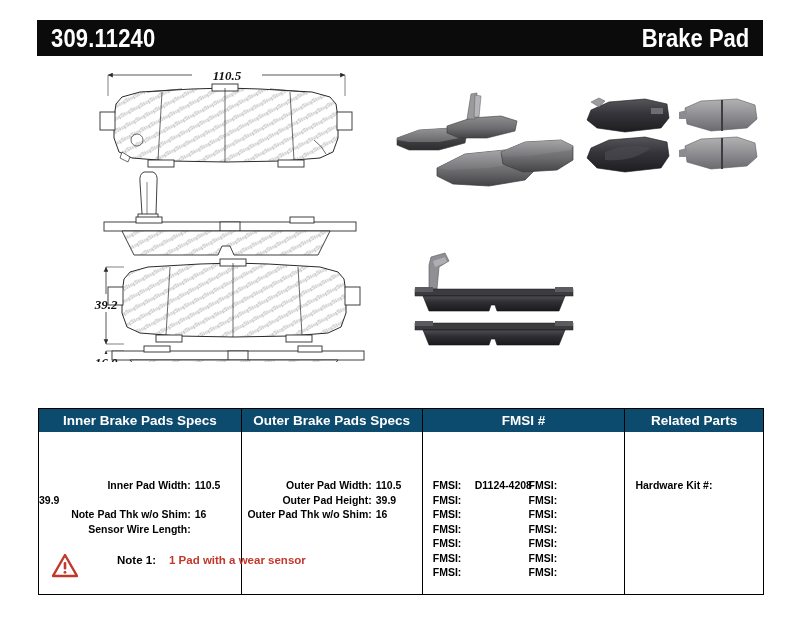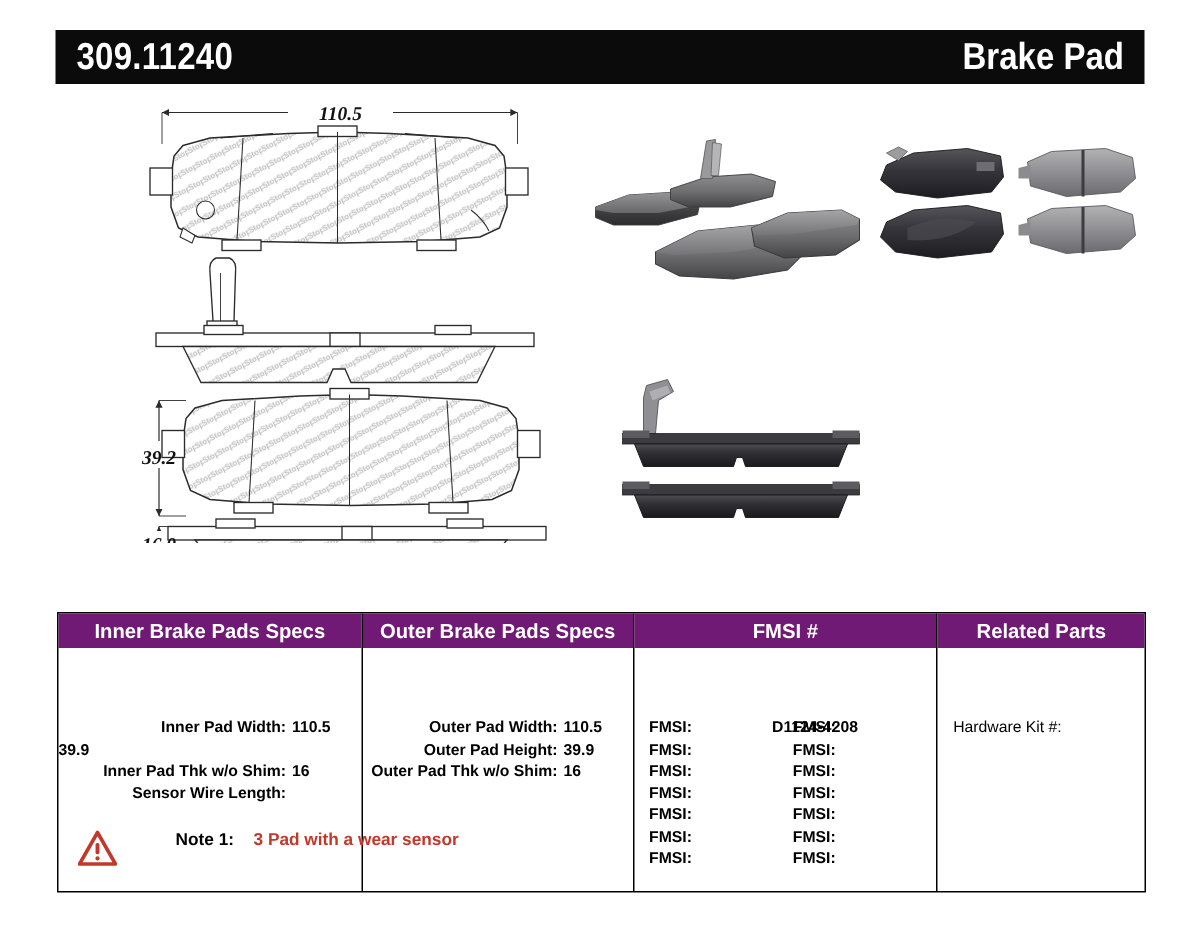--- a/index.html
+++ b/index.html
@@ -75,21 +75,21 @@
     display: flex;
     flex-direction: column;
   }
   .spec-col:last-child { border-right: none; }
   .col-inner  { width: 28.0%; }
   .col-outer  { width: 25.0%; }
   .col-fmsi   { width: 28.0%; }
   .col-related{ width: 19.0%; }
 
   .col-head {
-    background: #701a75;
+    background: #0c4a6e;
     color: #ffffff;
     font-size: 13.5px;
     font-weight: bold;
     height: 23px;
     line-height: 23px;
     text-align: center;
     white-space: nowrap;
     transform-origin: center center;
   }
   .col-body {
@@ -122,28 +122,27 @@
     display: flex;
     padding-left: 10px;
   }
   .fmsi-subcol { width: 50%; }
   .fmsi-row {
     display: flex;
     font-size: 10.5px;
     font-weight: bold;
     line-height: 14.5px;
     white-space: nowrap;
-    gap: 40px;
   }
   .fmsi-key { flex: 0 0 38px; }
   .fmsi-val { flex: 1 1 auto; padding-left: 4px; }
 
   .related-row {
     font-size: 10.5px;
-    font-weight: normal;
+    font-weight: bold;
     line-height: 14.5px;
     padding-left: 10px;
     white-space: nowrap;
   }
 
   
   #notes-area {
     position: absolute;
     left: 52px; top: 552px;
     display: flex;
@@ -358,21 +357,21 @@
       <div class="col-head">Inner Brake Pads Specs</div>
       <div class="col-body">
         <div class="kv-row">
           <span class="kv-label">Inner Pad Width:</span>
           <span class="kv-value">110.5</span>
         </div>
         <div class="kv-row">
           <span class="kv-value">39.9</span>
         </div>
         <div class="kv-row">
-          <span class="kv-label">Inner Pad Thk w/o Shim:</span>
+          <span class="kv-label">Note Pad Thk w/o Shim:</span>
           <span class="kv-value">16</span>
         </div>
         <div class="kv-row">
           <span class="kv-label">Sensor Wire Length:</span>
           <span class="kv-value"></span>
         </div>
       </div>
     </div>
 
     <div class="spec-col col-outer">
@@ -471,18 +470,18 @@
 
   <div id="notes-area">
     <svg id="warning-icon" viewBox="0 0 26 26">
       <path d="M13,2 L25,23 L1,23 Z" fill="#ffffff" stroke="#c0392b" stroke-width="2.4" stroke-linejoin="round"></path>
       <rect x="11.7" y="9" width="2.6" height="7.5" rx="1.1" fill="#c0392b"></rect>
       <circle cx="13" cy="19.3" r="1.4" fill="#c0392b"></circle>
     </svg>
     <div id="notes-lines">
       <div class="note-row">
         <span class="note-label">Note 1:</span>
-        <span class="note-text">3 Pad with a wear sensor</span>
+        <span class="note-text">1 Pad with a wear sensor</span>
       </div>
     </div>
   </div>
 
 </div>
 
 </body></html>

